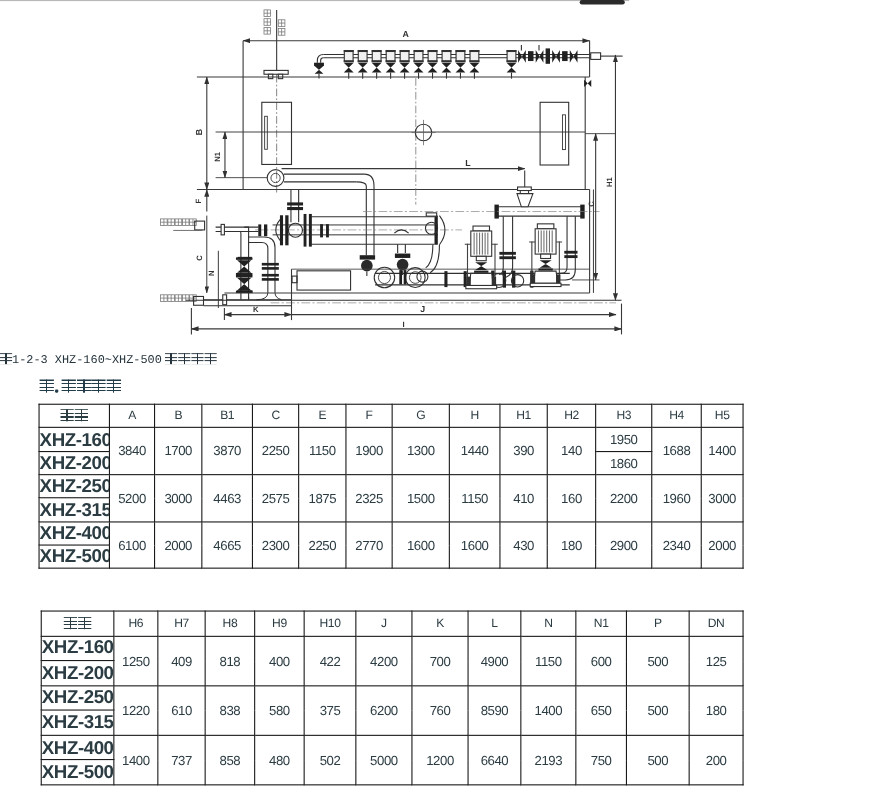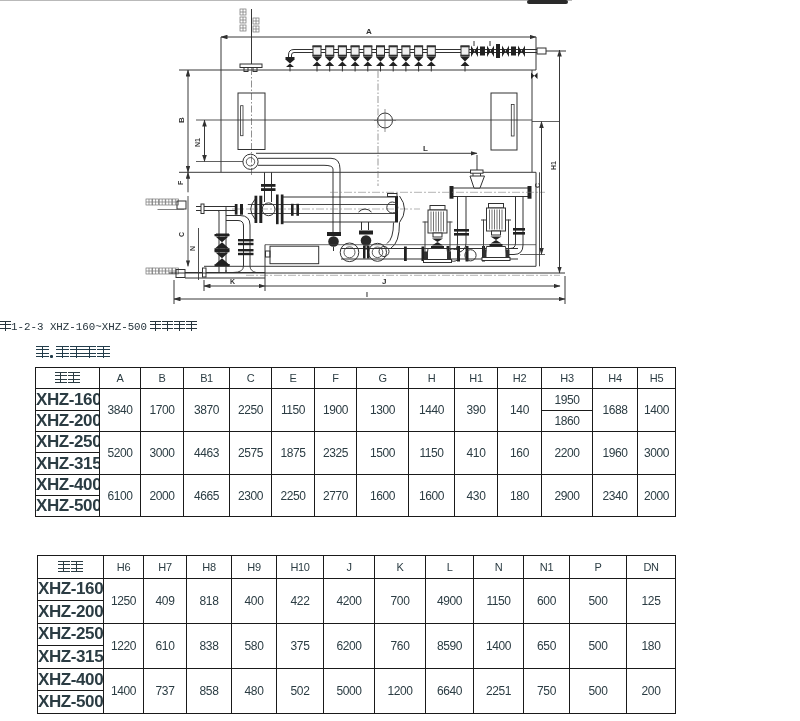--- a/index.html
+++ b/index.html
@@ -571,21 +571,21 @@
 <tr style="height:22.55px;">
           <td class="mod">XHZ-400</td>
           <td rowspan="2">1400</td>
           <td rowspan="2">737</td>
           <td rowspan="2">858</td>
           <td rowspan="2">480</td>
           <td rowspan="2">502</td>
           <td rowspan="2">5000</td>
           <td rowspan="2">1200</td>
           <td rowspan="2">6640</td>
-          <td rowspan="2">2251</td>
+          <td rowspan="2">2193</td>
           <td rowspan="2">750</td>
           <td rowspan="2">500</td>
           <td rowspan="2">200</td>
         </tr>
 <tr style="height:22.55px;">
           <td class="mod">XHZ-500</td>
         </tr>
 </tbody>
     </table>
 

